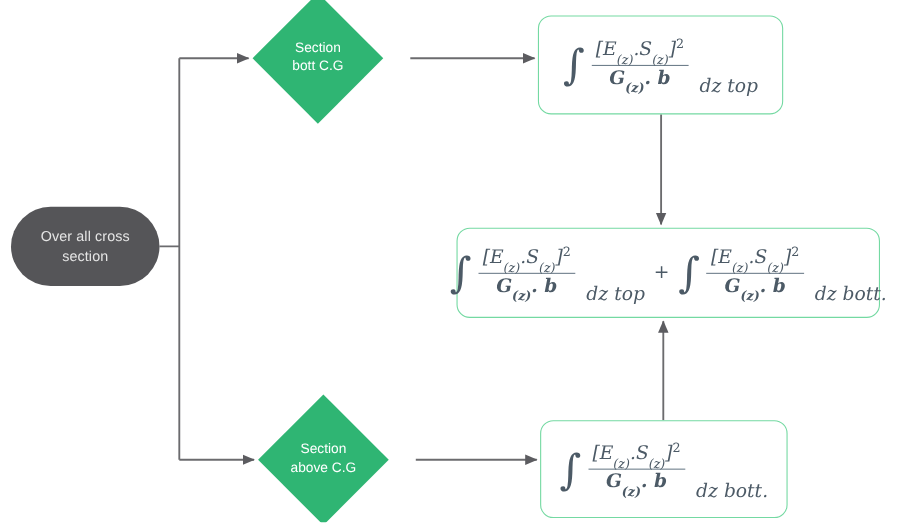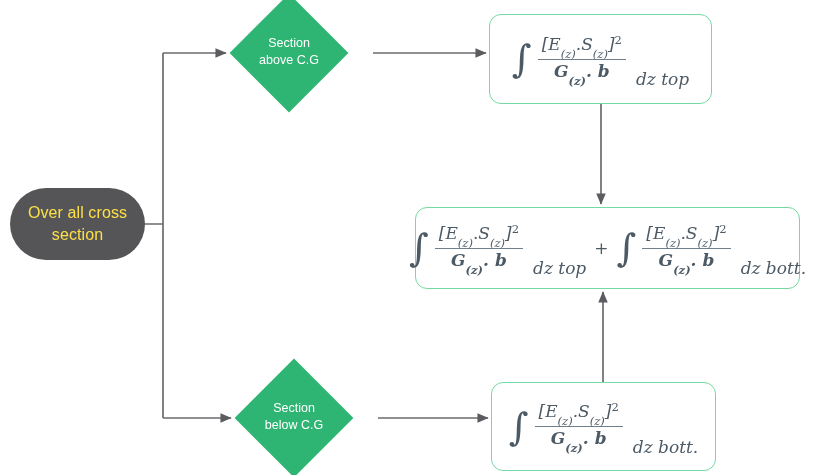--- a/index.html
+++ b/index.html
@@ -34,22 +34,22 @@
     background: #555558;
     border-radius: 36px;
     display: flex;
     align-items: center;
     justify-content: center;
     text-align: center;
     box-sizing: border-box;
     z-index: 3;
   }
   .start-node .label {
-    color: #fde047;
-    font-size: 16px;
+    color: #e5e5e5;
+    font-size: 13px;
     line-height: 1.35;
     letter-spacing: 0.1px;
   }
 
   
   .diamond {
     position: absolute;
     width: 84px;
     height: 84px;
     background: #2fb573;
@@ -178,27 +178,27 @@
   <div class="start-node">
     <div class="label">
       <span>Over all cross</span><br>
       <span>section</span>
     </div>
   </div>
 
   <div id="diamond-top" class="diamond"></div>
   <div id="diamond-top-lbl" class="diamond-label">
     <span>Section</span><br>
-    <span>above C.G</span>
+    <span>bott C.G</span>
   </div>
 
   <div id="diamond-bottom" class="diamond"></div>
   <div id="diamond-bot-lbl" class="diamond-label">
     <span>Section</span><br>
-    <span>below C.G</span>
+    <span>above C.G</span>
   </div>
 
   <div id="box-top" class="formula-box">
     <div class="math">
       <span class="intsign">∫</span>
       <span class="frac">
         <span class="num"><span>[E</span><span class="sub">(z)</span><span>.S</span><span class="sub">(z)</span><span>]</span><span class="sup upright">2</span></span>
         <span class="den"><span>G</span><span class="sub">(z)</span><span>. b</span></span>
       </span>
       <span class="tail">dz top</span>

